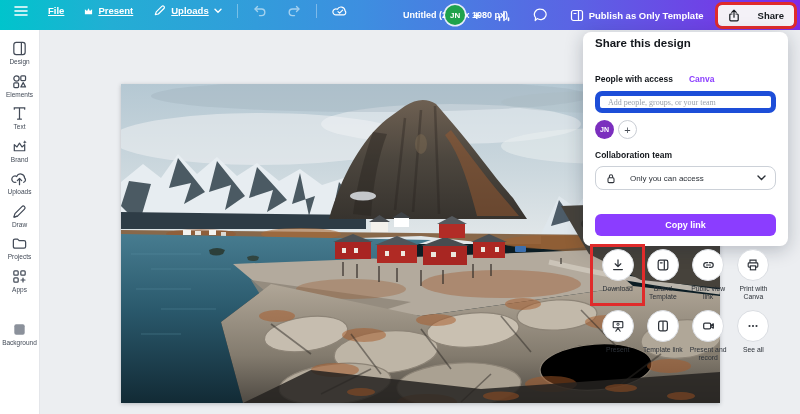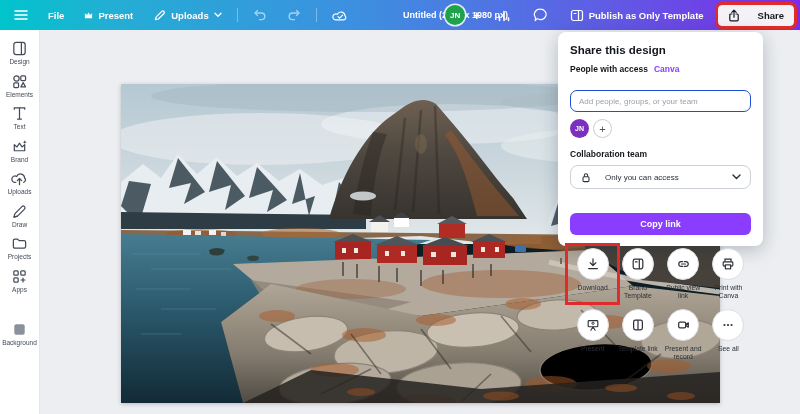--- a/index.html
+++ b/index.html
@@ -2,21 +2,21 @@
 <html><head>
 <meta charset="utf-8">
 <style>
   * { margin:0; padding:0; box-sizing:border-box; }
   body { font-family:"Liberation Sans", sans-serif; background:#eceef1; }
   .screen { position:relative; width:800px; height:414px; overflow:hidden; background:#eceef1; }
 
   
   .topbar { position:absolute; left:0; top:0; width:800px; height:30px;
     background:linear-gradient(90deg,#00c4cc 0%,#23aed4 14%,#3d8fe0 45%,#5b63e4 72%,#7d2ae8 100%);
-    display:flex; align-items:center; padding:0 6px; color:#fff; z-index:5; }
+    display:flex; align-items:flex-start; padding:0 6px; color:#fff; z-index:5;text-decoration:underline; }
   .tb-left { display:flex; align-items:center; gap:4px; }
   .tb-btn { display:flex; align-items:center; gap:5px; padding:4px 8px; border-radius:4px;
     font-size:9.5px; font-weight:bold; color:#fff; cursor:pointer; white-space:nowrap; }
   .tb-ic { display:block; }
   .tb-sep { width:1px; height:14px; background:rgba(255,255,255,.35); margin:0 3px; }
   .dim { opacity:.55; }
   .tb-title { position:absolute; right:292px; top:0; height:30px; line-height:30px;
     font-size:9px; font-weight:bold; color:#fff; white-space:nowrap; }
   .tb-right { position:absolute; right:6px; top:0; height:30px; display:flex; align-items:center; gap:6px; }
   .avatar-top { width:20px; height:20px; border-radius:50%; background:#1fa24c; color:#fff;
@@ -35,29 +35,29 @@
     cursor:pointer; color:#424a57; }
   .sb-label { font-size:6.5px; color:#424a57; text-align:center; line-height:1; }
   .sb-gap { height:14px; }
 
   
   .canvas { position:absolute; left:121px; top:84px; width:599px; height:319px;
     box-shadow:0 1px 4px rgba(20,30,40,.25); background:#0c1d24; }
   .canvas svg { display:block; }
 
   
-  .panel { position:absolute; left:558px; top:32px; width:205px; height:214px; background:#fff;
-    border-radius:8px; box-shadow:0 4px 18px rgba(20,30,50,.25); padding:12px 12px 8px 12px; z-index:6;
+  .panel { position:absolute; left:583px; top:32px; width:205px; height:214px; background:#fff;
+    border-radius:8px; box-shadow:0 4px 18px rgba(20,30,50,.25); padding:5px 12px 8px 12px; z-index:6;
     color:#13171c; }
   .panel-title { font-size:11.5px; font-weight:bold; }
-  .row-access { display:flex; align-items:flex-end; gap:6px; margin-top:8px; }
+  .row-access { display:flex; align-items:flex-end; gap:16px; margin-top:25px; }
   .sub-label { font-size:8.5px; font-weight:bold; color:#13171c; }
   .edit-link { font-size:8.5px; font-weight:bold; color:#8b3dff; cursor:pointer; }
-  .people-input { width:100%; height:22px; margin-top:16px; border:1px solid #1d4ed8; border-radius:7px;
-    padding:0 8px; font-size:8px; color:#2c3138; font-family:Liberation Sans, sans-serif; }
+  .people-input { width:100%; height:22px; margin-top:7px; border:5px solid #1d4ed8; border-radius:7px;
+    padding:0 8px; font-size:8px; color:#2c3138; font-family:Liberation Serif, serif; }
   .people-input::placeholder { color:#9aa1ab; }
   .avatar-row { display:flex; align-items:center; gap:4px; margin-top:7px; }
   .avatar-panel { width:19px; height:19px; border-radius:50%; background:#7b2fbe; color:#fff;
     font-size:7px; font-weight:bold; display:flex; align-items:center; justify-content:center; }
   .add-person { width:19px; height:19px; border-radius:50%; border:1px solid #c9cdd4; background:#fff;
     color:#4a5058; font-size:11px; display:flex; align-items:center; justify-content:center; cursor:pointer; }
   .collab-label { margin-top:11px; }
   .access-select { margin-top:6px; height:24px; border:1px solid #ccd1d8; border-radius:8px;
     display:flex; align-items:center; gap:13px; padding:0 9px; cursor:pointer; }
   .access-text { font-size:8px; color:#2c3138; flex:1; }

